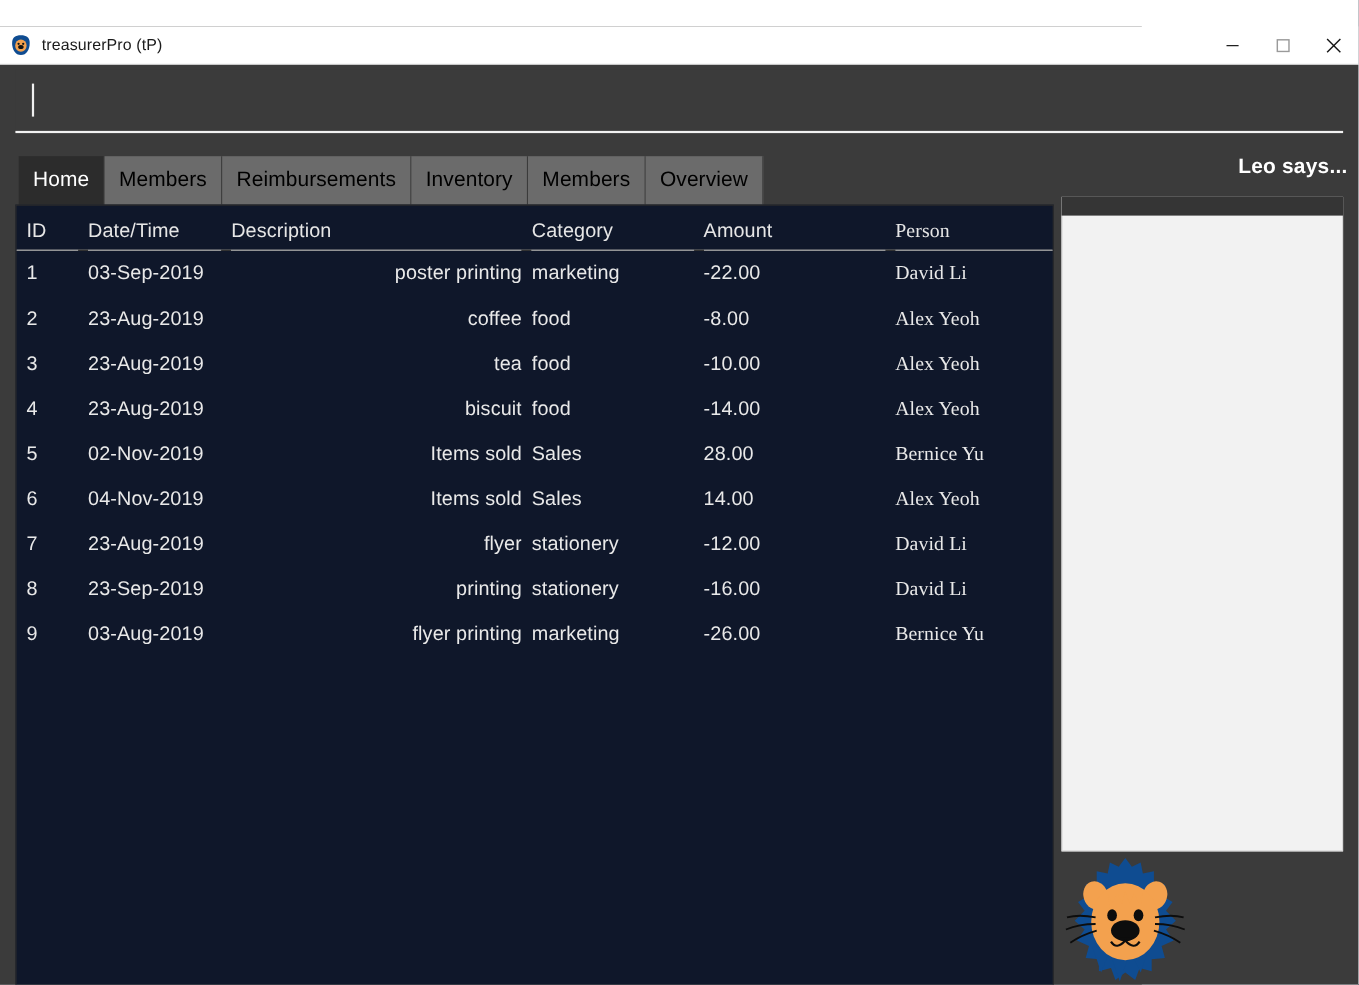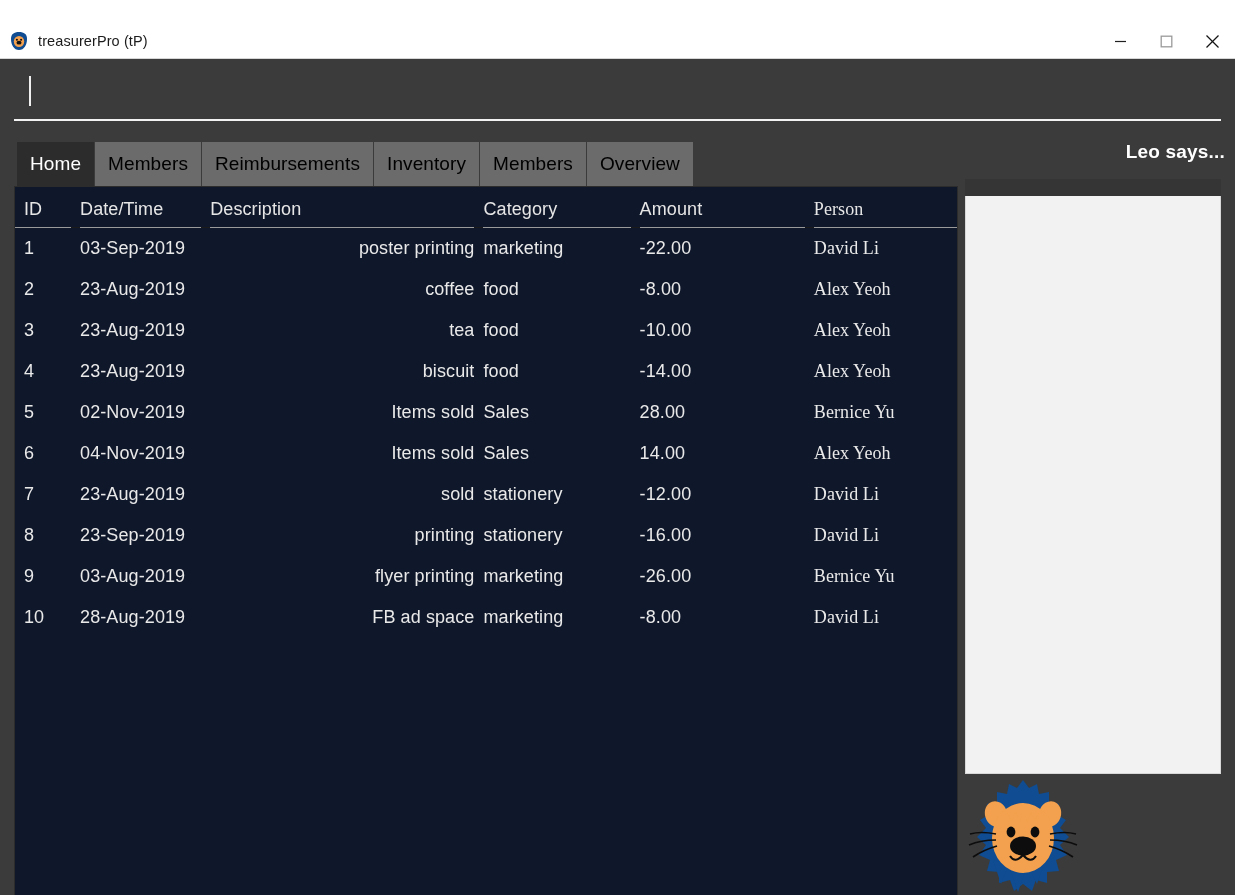--- a/index.html
+++ b/index.html
@@ -383,49 +383,41 @@
             <td class="c-id">6</td>
             <td class="c-date">04-Nov-2019</td>
             <td class="c-desc">Items sold</td>
             <td class="c-cat">Sales</td>
             <td class="c-amt">14.00</td>
             <td class="c-per">Alex Yeoh</td>
           </tr>
           <tr>
             <td class="c-id">7</td>
             <td class="c-date">23-Aug-2019</td>
-            <td class="c-desc">sold</td>
+            <td class="c-desc">flyer</td>
             <td class="c-cat">stationery</td>
             <td class="c-amt">-12.00</td>
             <td class="c-per">David Li</td>
           </tr>
           <tr>
             <td class="c-id">8</td>
             <td class="c-date">23-Sep-2019</td>
             <td class="c-desc">printing</td>
             <td class="c-cat">stationery</td>
             <td class="c-amt">-16.00</td>
             <td class="c-per">David Li</td>
           </tr>
           <tr>
             <td class="c-id">9</td>
             <td class="c-date">03-Aug-2019</td>
             <td class="c-desc">flyer printing</td>
             <td class="c-cat">marketing</td>
             <td class="c-amt">-26.00</td>
             <td class="c-per">Bernice Yu</td>
           </tr>
-          <tr>
-            <td class="c-id">10</td>
-            <td class="c-date">28-Aug-2019</td>
-            <td class="c-desc">FB ad space</td>
-            <td class="c-cat">marketing</td>
-            <td class="c-amt">-8.00</td>
-            <td class="c-per">David Li</td>
-          </tr>
         </tbody>
       </table>
     </div>
 
     <div class="hscroll">
       <div class="hscroll-thumb"></div>
     </div>
 
     <div class="right-panel">
       <div class="leo-title">Leo says...</div>

